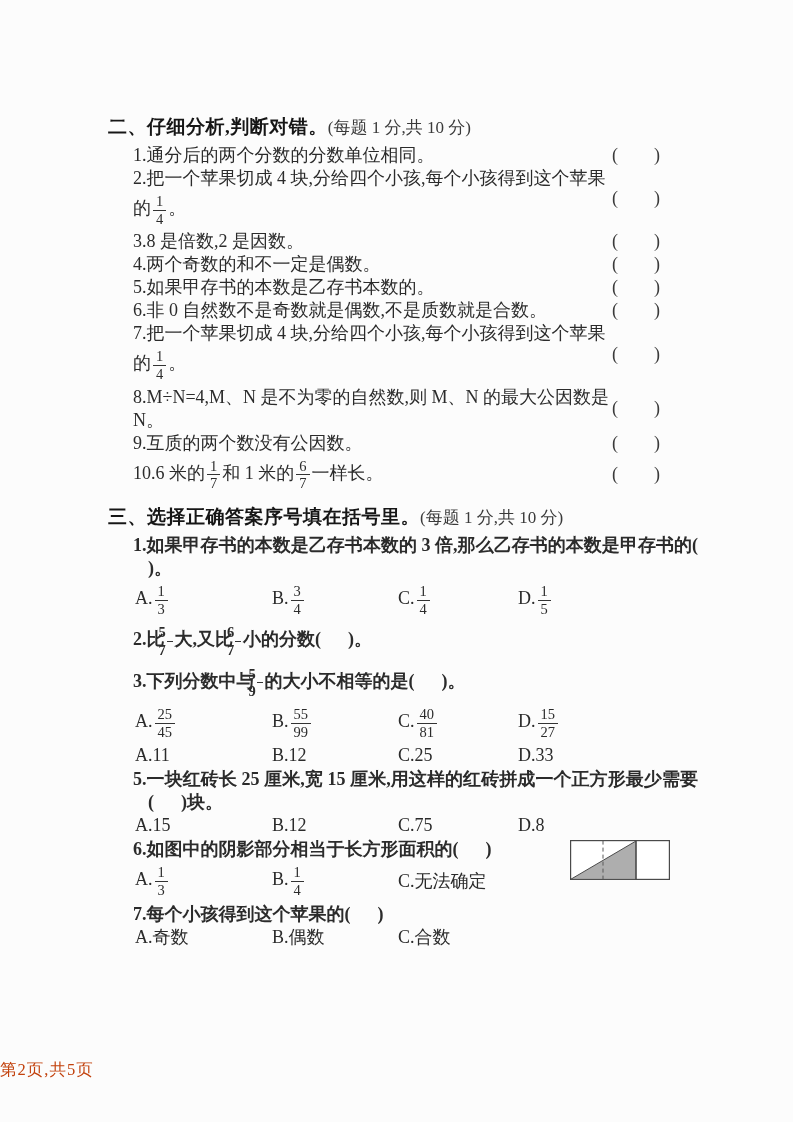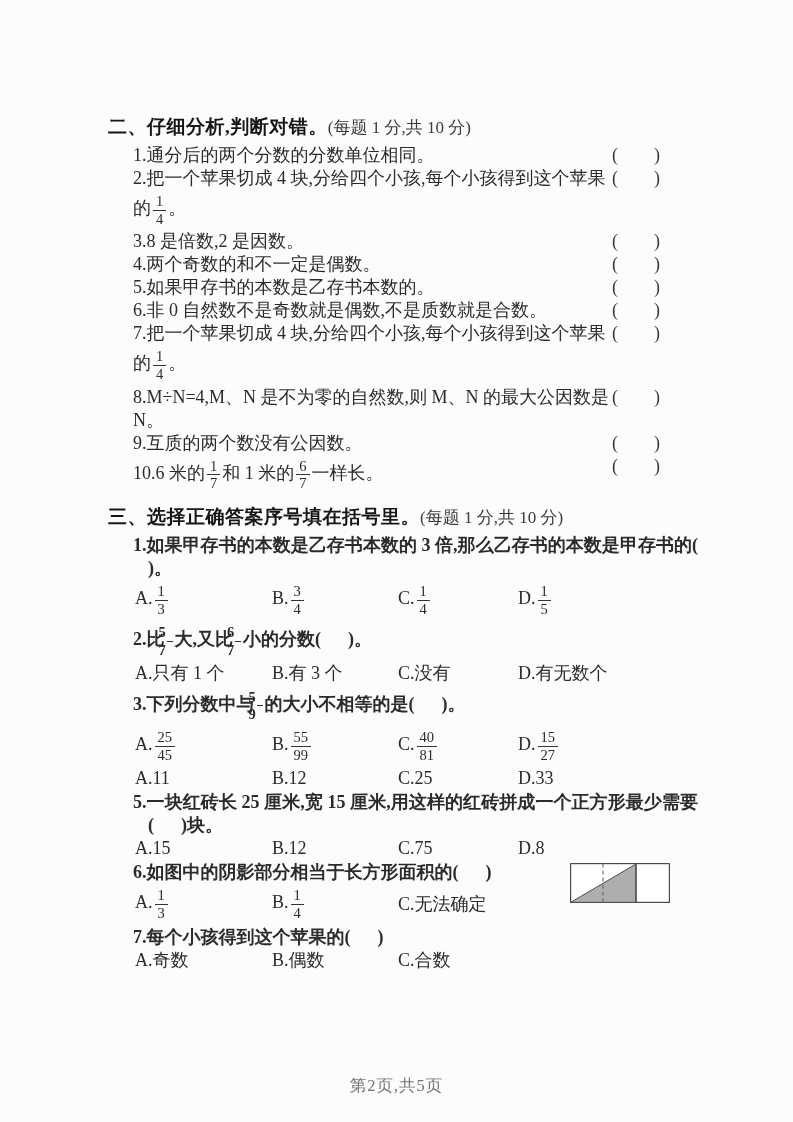--- a/index.html
+++ b/index.html
@@ -15,21 +15,21 @@
   .content{
     position:absolute;
     top:115px;left:108px;
     width:590px;
   }
   .sec-title{margin:0 0 5px 0;}
   .sec-title-main{font-weight:bold;font-size:19px;color:#161616;letter-spacing:0.5px;}
   .sec-note{font-size:17px;color:#3a3a3a;}
   .section{margin-bottom:10px;}
   
-  .tf-row{display:flex;padding-left:25px;min-height:23px;}
+  .tf-row{display:flex;align-items:center;padding-left:25px;min-height:23px;}
   .tf-text{flex:1;white-space:pre-wrap;}
   .bracket{white-space:pre;margin-left:auto;margin-right:38px;color:#3a3a3a;}
   
   .frac{
     display:inline-block;text-align:center;vertical-align:middle;
     font-size:14.5px;line-height:1.15;margin:3px 2px;
   }
   .frac .num{display:block;border-bottom:1.2px solid #333;padding:0 3px;}
   .frac .den{display:block;padding:0 3px;}
   
@@ -40,21 +40,21 @@
   }
   .opt-row{
     display:grid;grid-template-columns:137px 126px 120px auto;
     padding-left:27px;align-items:center;min-height:23px;
   }
   .opt{white-space:pre-wrap;}
   .opt-label{white-space:pre;}
   .fig{position:absolute;right:28px;top:2px;}
   .footer{
     position:absolute;left:0;right:0;top:1058px;
-    text-align:center;font-size:16.5px;color:#737373;letter-spacing:1px;margin-top:16px;
+    font-size:16.5px;color:#c2410c;letter-spacing:1px;
   }
 </style>
 </head>
 <body>
 
 <div class="content" id="sections">
     <div class="section">
       <div class="sec-title"><span class="sec-title-main">二、仔细分析,判断对错。</span><span class="sec-note">(每题 1 分,共 10 分)</span></div>
       <div class="tf-row">
         <span class="tf-text"><span class="q-num">1.</span><span class="seg">通分后的两个分数的分数单位相同。</span></span>
@@ -103,26 +103,20 @@
         <div class="mc-stem"><span class="q-num">1.</span><span class="seg">如果甲存书的本数是乙存书本数的 3 倍,那么乙存书的本数是甲存书的(      )。</span></div>
         <div class="opt-row">
           <span class="opt"><span class="opt-label">A.</span><span class="frac"><span class="num">1</span><span class="den">3</span></span></span>
           <span class="opt"><span class="opt-label">B.</span><span class="frac"><span class="num">3</span><span class="den">4</span></span></span>
           <span class="opt"><span class="opt-label">C.</span><span class="frac"><span class="num">1</span><span class="den">4</span></span></span>
           <span class="opt"><span class="opt-label">D.</span><span class="frac"><span class="num">1</span><span class="den">5</span></span></span>
         </div>
       </div>
       <div class="mc-question">
         <div class="mc-stem"><span class="q-num">2.</span><span class="seg">比</span><span class="frac"><span class="num">5</span><span class="den">7</span></span><span class="seg">大,又比</span><span class="frac"><span class="num">6</span><span class="den">7</span></span><span class="seg">小的分数(      )。</span></div>
-        <div class="opt-row">
-          <span class="opt"><span class="opt-label">A.</span><span class="seg">只有 1 个</span></span>
-          <span class="opt"><span class="opt-label">B.</span><span class="seg">有 3 个</span></span>
-          <span class="opt"><span class="opt-label">C.</span><span class="seg">没有</span></span>
-          <span class="opt"><span class="opt-label">D.</span><span class="seg">有无数个</span></span>
-        </div>
       </div>
       <div class="mc-question">
         <div class="mc-stem"><span class="q-num">3.</span><span class="seg">下列分数中与</span><span class="frac"><span class="num">5</span><span class="den">9</span></span><span class="seg">的大小不相等的是(      )。</span></div>
         <div class="opt-row">
           <span class="opt"><span class="opt-label">A.</span><span class="frac"><span class="num">25</span><span class="den">45</span></span></span>
           <span class="opt"><span class="opt-label">B.</span><span class="frac"><span class="num">55</span><span class="den">99</span></span></span>
           <span class="opt"><span class="opt-label">C.</span><span class="frac"><span class="num">40</span><span class="den">81</span></span></span>
           <span class="opt"><span class="opt-label">D.</span><span class="frac"><span class="num">15</span><span class="den">27</span></span></span>
         </div>
       </div>

